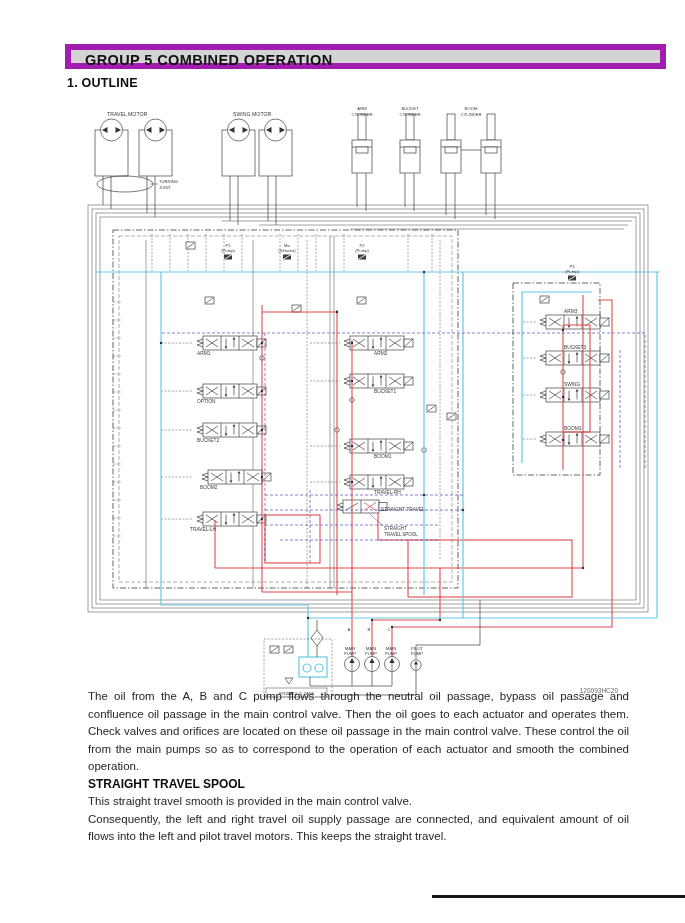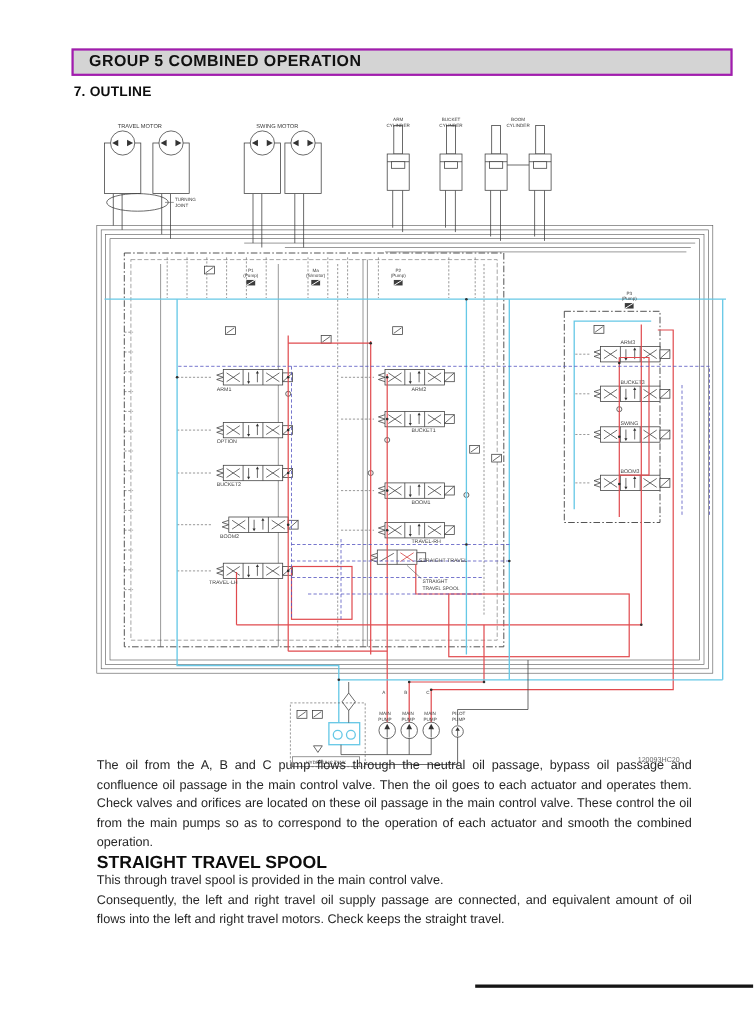--- a/index.html
+++ b/index.html
@@ -1,26 +1,26 @@
 <!DOCTYPE html>
 <html><head>
 <meta charset="utf-8">
 <style>
   html,body{margin:0;padding:0;background:#fff;}
   .page{position:relative;width:685px;height:923px;background:#fff;overflow:hidden;
         font-family:"Liberation Sans",sans-serif;color:#222;}
   .header-bar{position:absolute;left:65px;top:44px;width:601px;height:25px;background:#d4d4d4;
-        border:2px solid #a21caf;box-sizing:border-box;font-weight:bold;font-size:14.5px;color:#111;
+        border:6px solid #a21caf;box-sizing:border-box;font-weight:bold;font-size:14.5px;color:#111;
         padding:2px 0 0 14px;letter-spacing:.4px;}
   .outline-head{position:absolute;left:67px;top:76px;font-size:12.5px;font-weight:bold;color:#0d0d0d;letter-spacing:.2px;}
   .diagram{position:absolute;left:0;top:100px;}
   .bodytext{position:absolute;left:88px;top:688px;width:541px;font-size:11.5px;line-height:17.5px;
         color:#262626;text-align:justify;}
   .bodytext p{margin:0;}
-  .st-head{font-weight:bold;font-size:16px;color:#0d0d0d;margin:9px 0 2px 0;}
+  .st-head{font-weight:bold;font-size:12px;color:#0d0d0d;margin:9px 0 2px 0;}
   .artifact{position:absolute;left:432px;top:895px;width:253px;height:2.5px;background:#151515;}
   svg text{fill:#3c3c3c;font-family:"Liberation Sans",sans-serif;}
   .t42{font-size:4.2px;} .t45{font-size:4.5px;} .t5{font-size:5.2px;} .t48{font-size:4.8px;}
   .t65{font-size:6.5px;fill:#666;}
   .mid{text-anchor:middle;} .end{text-anchor:end;}
   .k{stroke:#3f3f3f;stroke-width:.7;fill:none;}
   .k2{stroke:#555;stroke-width:.55;fill:none;}
   .kd{stroke:#555;stroke-width:.55;fill:none;stroke-dasharray:2,1.6;}
   .dd{stroke:#3c3c3c;stroke-width:.8;fill:none;stroke-dasharray:6,2,1.5,2;}
   .dd2{stroke:#777;stroke-width:.6;fill:none;stroke-dasharray:4,2;}
@@ -31,21 +31,21 @@
 </style>
 </head>
 <body>
 
 <div class="page">
 
   <div class="header-bar">
     <span>GROUP 5   COMBINED OPERATION</span>
   </div>
 
-  <div class="outline-head">7. OUTLINE</div>
+  <div class="outline-head">1. OUTLINE</div>
 
   <svg class="diagram" width="685" height="605" viewBox="0 100 685 605" xmlns="http://www.w3.org/2000/svg">
 
     <defs>
       <g id="motor">
         <rect x="0" y="12" width="33" height="46" fill="#fff"></rect>
         <circle cx="16.5" cy="12" r="11" fill="#fff"></circle>
         <polygon points="7,12 12.5,9 12.5,15" fill="#333" stroke="none"></polygon>
         <polygon points="26,12 20.5,9 20.5,15" fill="#333" stroke="none"></polygon>
       </g>
@@ -378,18 +378,18 @@
       <rect class="k2" x="266" y="688" width="61" height="9" fill="none"></rect>
       <text class="t42 mid" x="296.5" y="694.5">HYDRAULIC TANK</text>
     </g>
 
     <text class="t65 end" x="618" y="693">120093HC20</text>
   </svg>
 
   <div class="bodytext">
     <p>The oil from the A, B and C pump flows through the neutral oil passage, bypass oil passage and confluence oil passage in the main control valve. Then the oil goes to each actuator and operates them. Check valves and orifices are located on these oil passage in the main control valve. These control the oil from the main pumps so as to correspond to the operation of each actuator and smooth the combined operation.</p>
     <p class="st-head">STRAIGHT TRAVEL SPOOL</p>
-    <p>This through travel spool is provided in the main control valve.</p>
-    <p>Consequently, the left and right travel oil supply passage are connected, and equivalent amount of oil flows into the left and right travel motors. Check keeps the straight travel.</p>
+    <p>This straight travel smooth is provided in the main control valve.</p>
+    <p>Consequently, the left and right travel oil supply passage are connected, and equivalent amount of oil flows into the left and pilot travel motors. This keeps the straight travel.</p>
   </div>
 
   <div class="artifact"></div>
 </div>
 
 </body></html>

